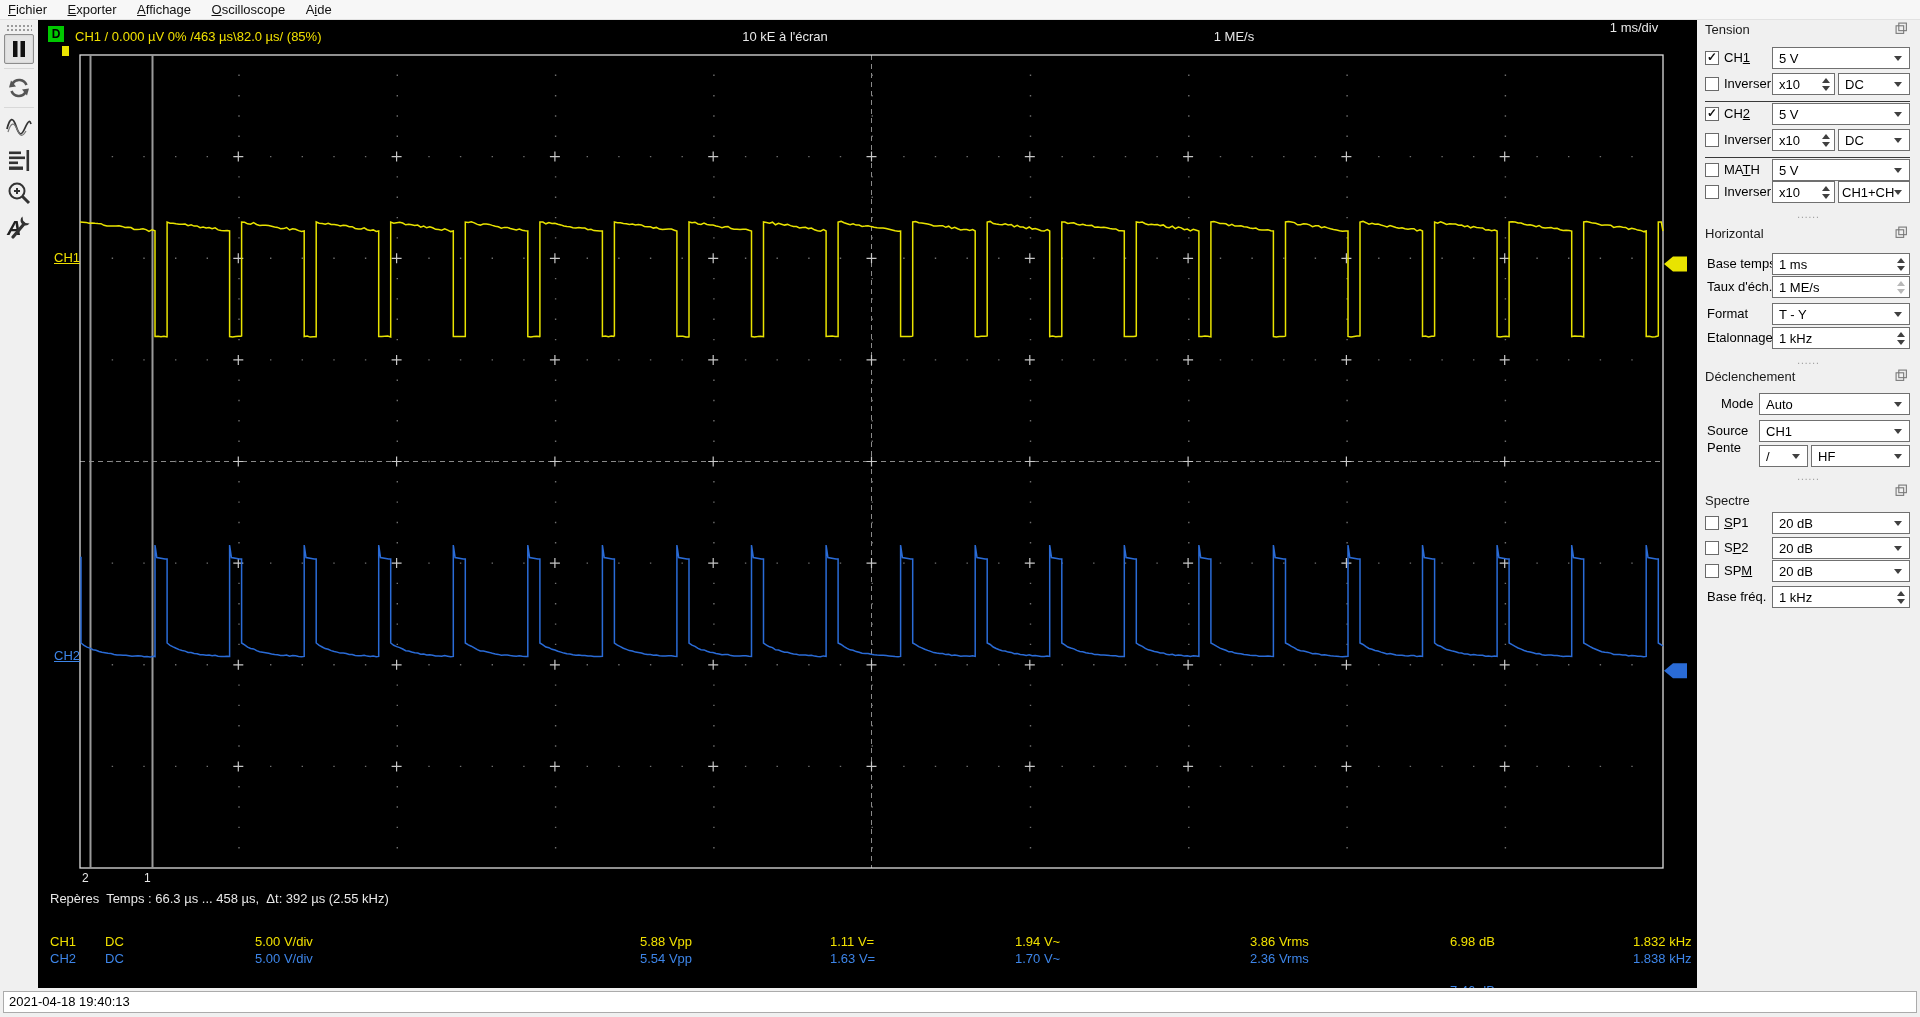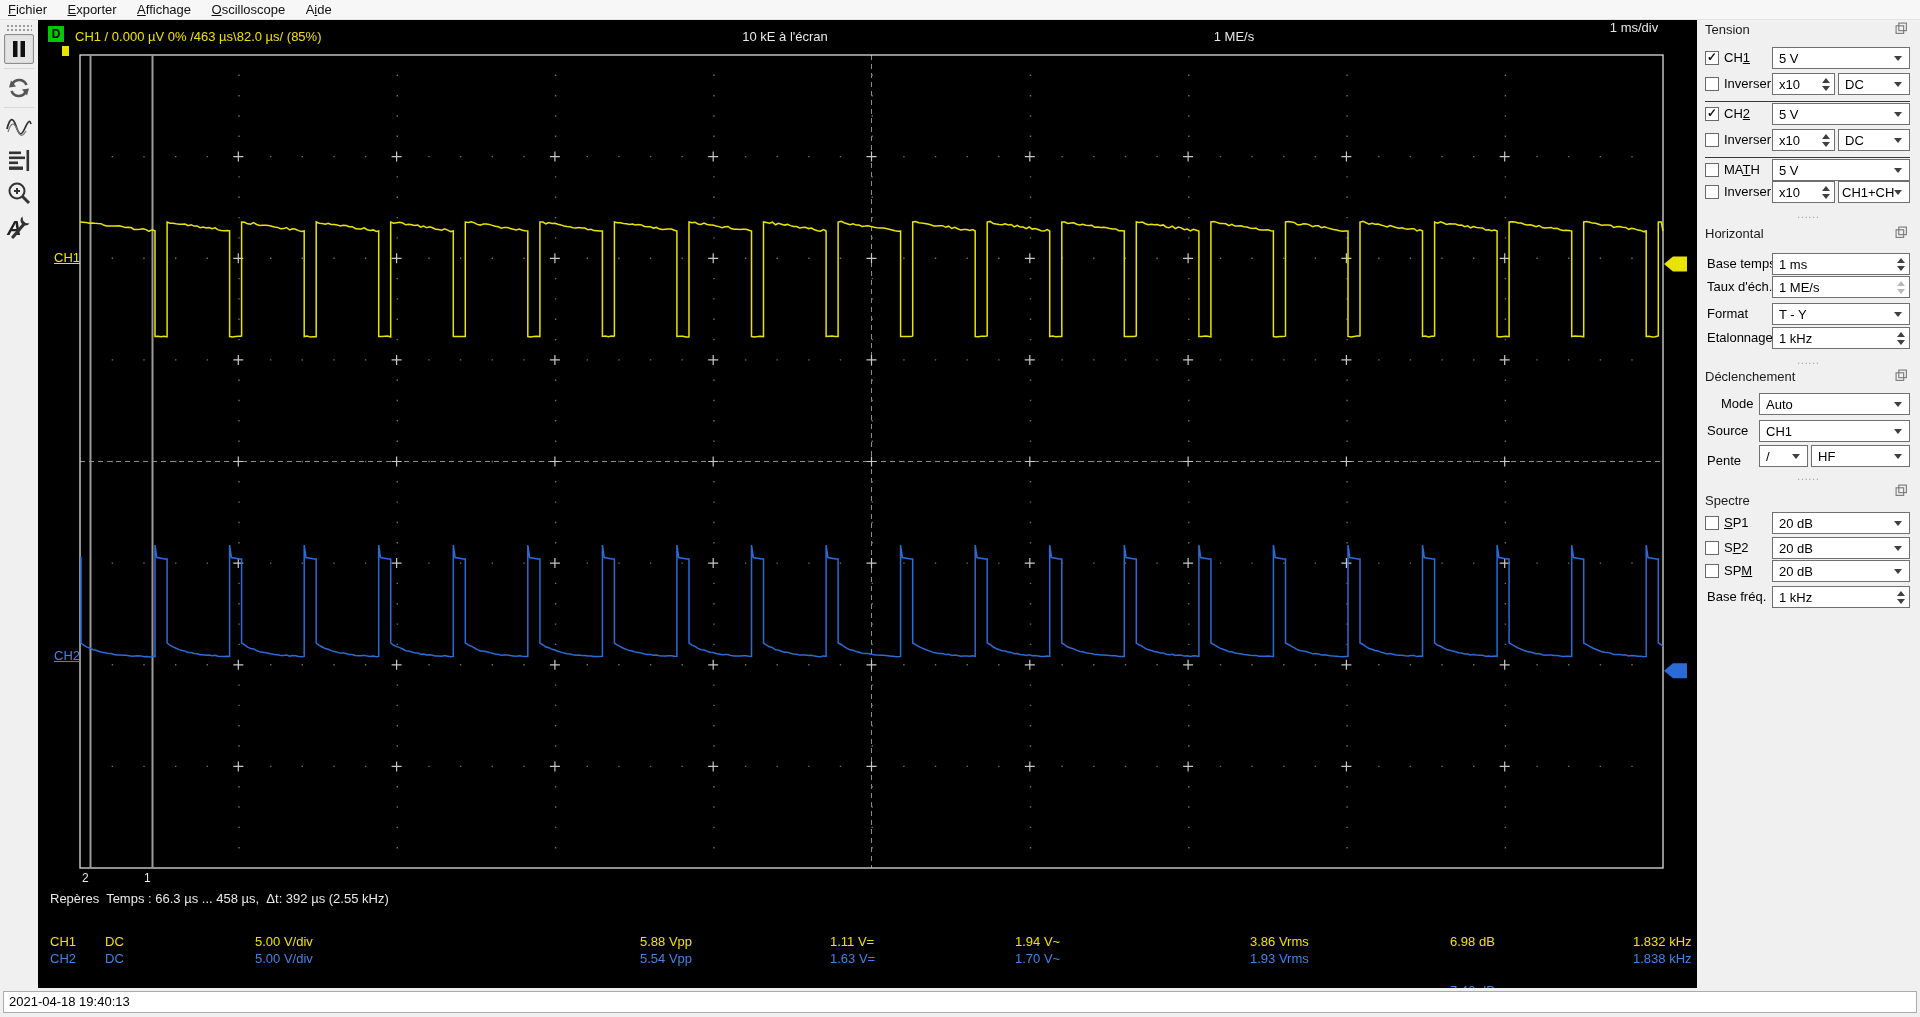--- a/index.html
+++ b/index.html
@@ -156,21 +156,21 @@
     <span class="stext ylw" style="left:1212px;top:914px;">3.86 Vrms</span>
     <span class="stext ylw" style="left:1412px;top:914px;">6.98 dB</span>
     <span class="stext ylw" style="left:1595px;top:914px;">1.832 kHz</span>
 
     <span class="stext blu" style="left:12px;  top:931px;">CH2</span>
     <span class="stext blu" style="left:67px;  top:931px;">DC</span>
     <span class="stext blu" style="left:217px; top:931px;">5.00 V/div</span>
     <span class="stext blu" style="left:602px; top:931px;">5.54 Vpp</span>
     <span class="stext blu" style="left:792px; top:931px;">1.63 V=</span>
     <span class="stext blu" style="left:977px; top:931px;">1.70 V~</span>
-    <span class="stext blu" style="left:1212px;top:931px;">1.93 Vrms</span>
+    <span class="stext blu" style="left:1212px;top:931px;">2.36 Vrms</span>
     <span class="stext blu" style="left:1412px;top:931px;margin-top:32px;">7.46 dB</span>
     <span class="stext blu" style="left:1595px;top:931px;">1.838 kHz</span>
   </div>
 
   <div class="rpanel">
 
     <span class="sec-title" style="top:2px;">Tension</span>
     <span class="detach" style="top:2px;"><svg width="13" height="13" viewBox="0 0 12 12" fill="none" stroke="#777">
           <rect x="1" y="3.5" width="7" height="7"></rect>
           <rect x="3.5" y="1" width="7" height="7"></rect>
@@ -301,21 +301,21 @@
         <span class="ddval">Auto</span>
         <span class="ddarrow"></span>
       </span>
 
     <span class="plabel" style="left:10px; top:400px;">Source</span>
     <span class="dd" style="left:62px; top:400px; width:151px;">
         <span class="ddval">CH1</span>
         <span class="ddarrow"></span>
       </span>
 
-    <span class="plabel" style="left:10px; top:430px;">Pente</span>
+    <span class="plabel" style="left:10px; top:417px;">Pente</span>
     <span class="dd" style="left:62px; top:425px; width:49px;">
         <span class="ddval">/</span>
         <span class="ddarrow"></span>
       </span>
     <span class="dd" style="left:114px; top:425px; width:99px;">
         <span class="ddval">HF</span>
         <span class="ddarrow"></span>
       </span>
 
     <div class="splitter" style="top:452px;">......</div>

